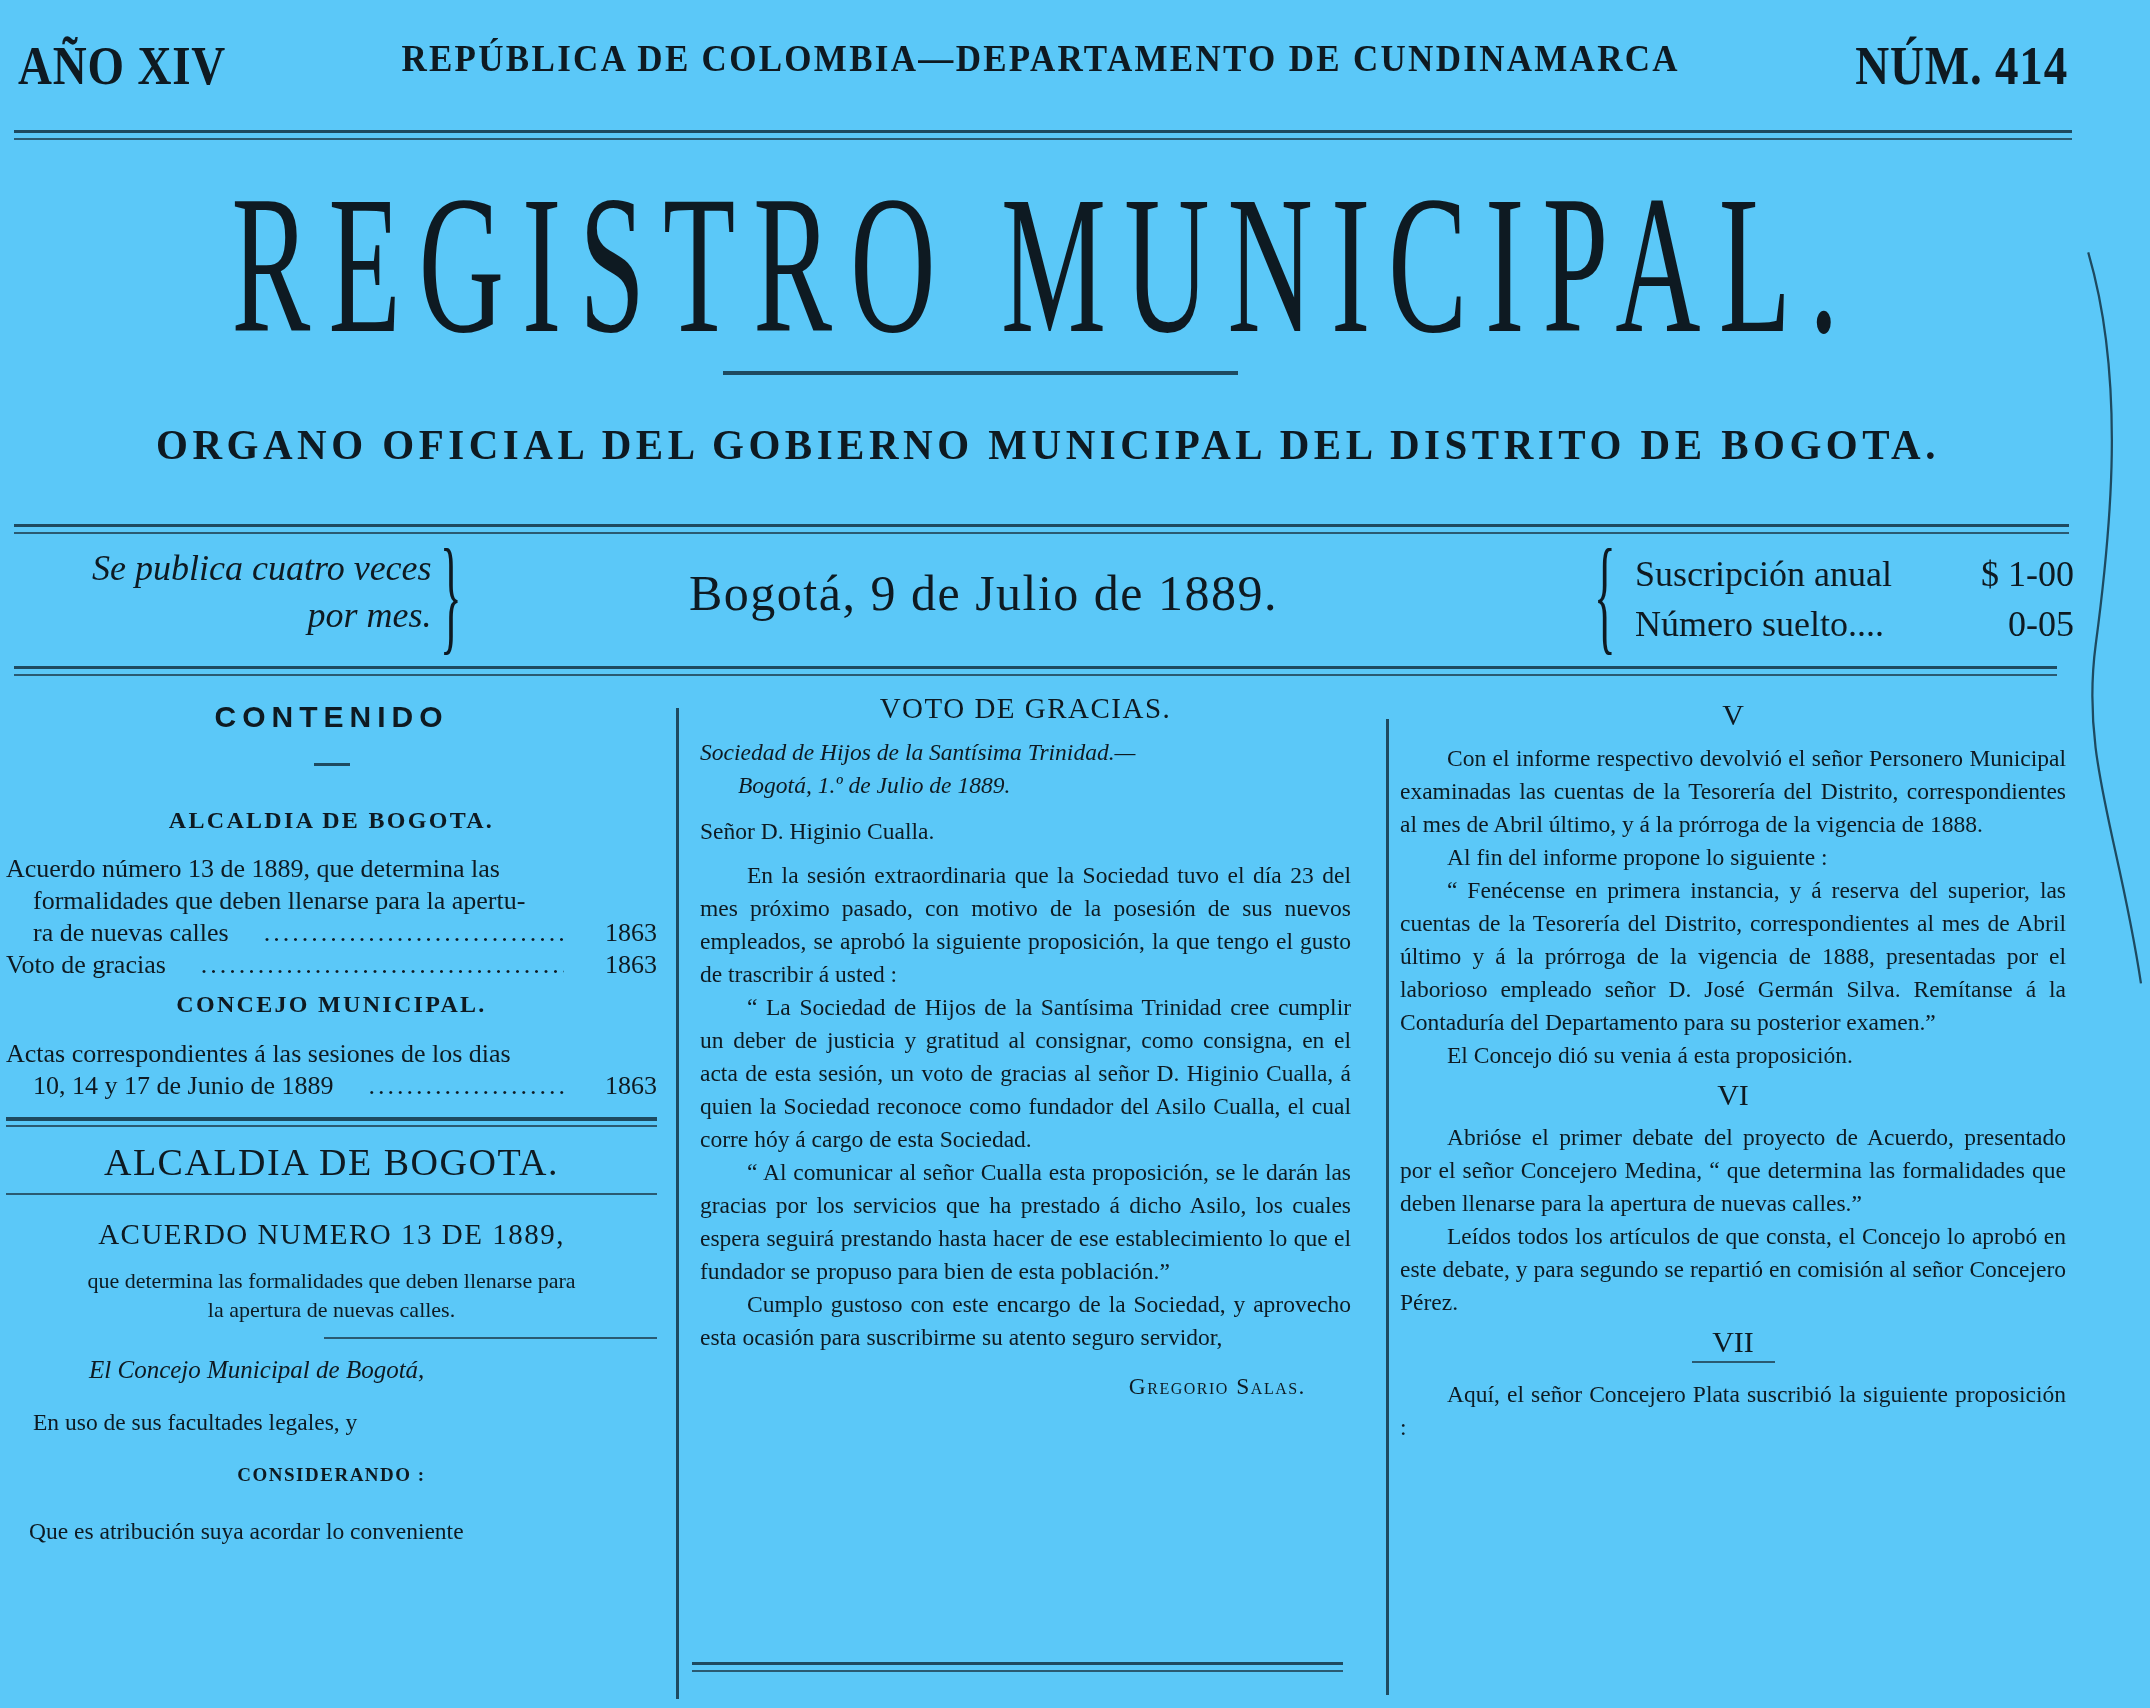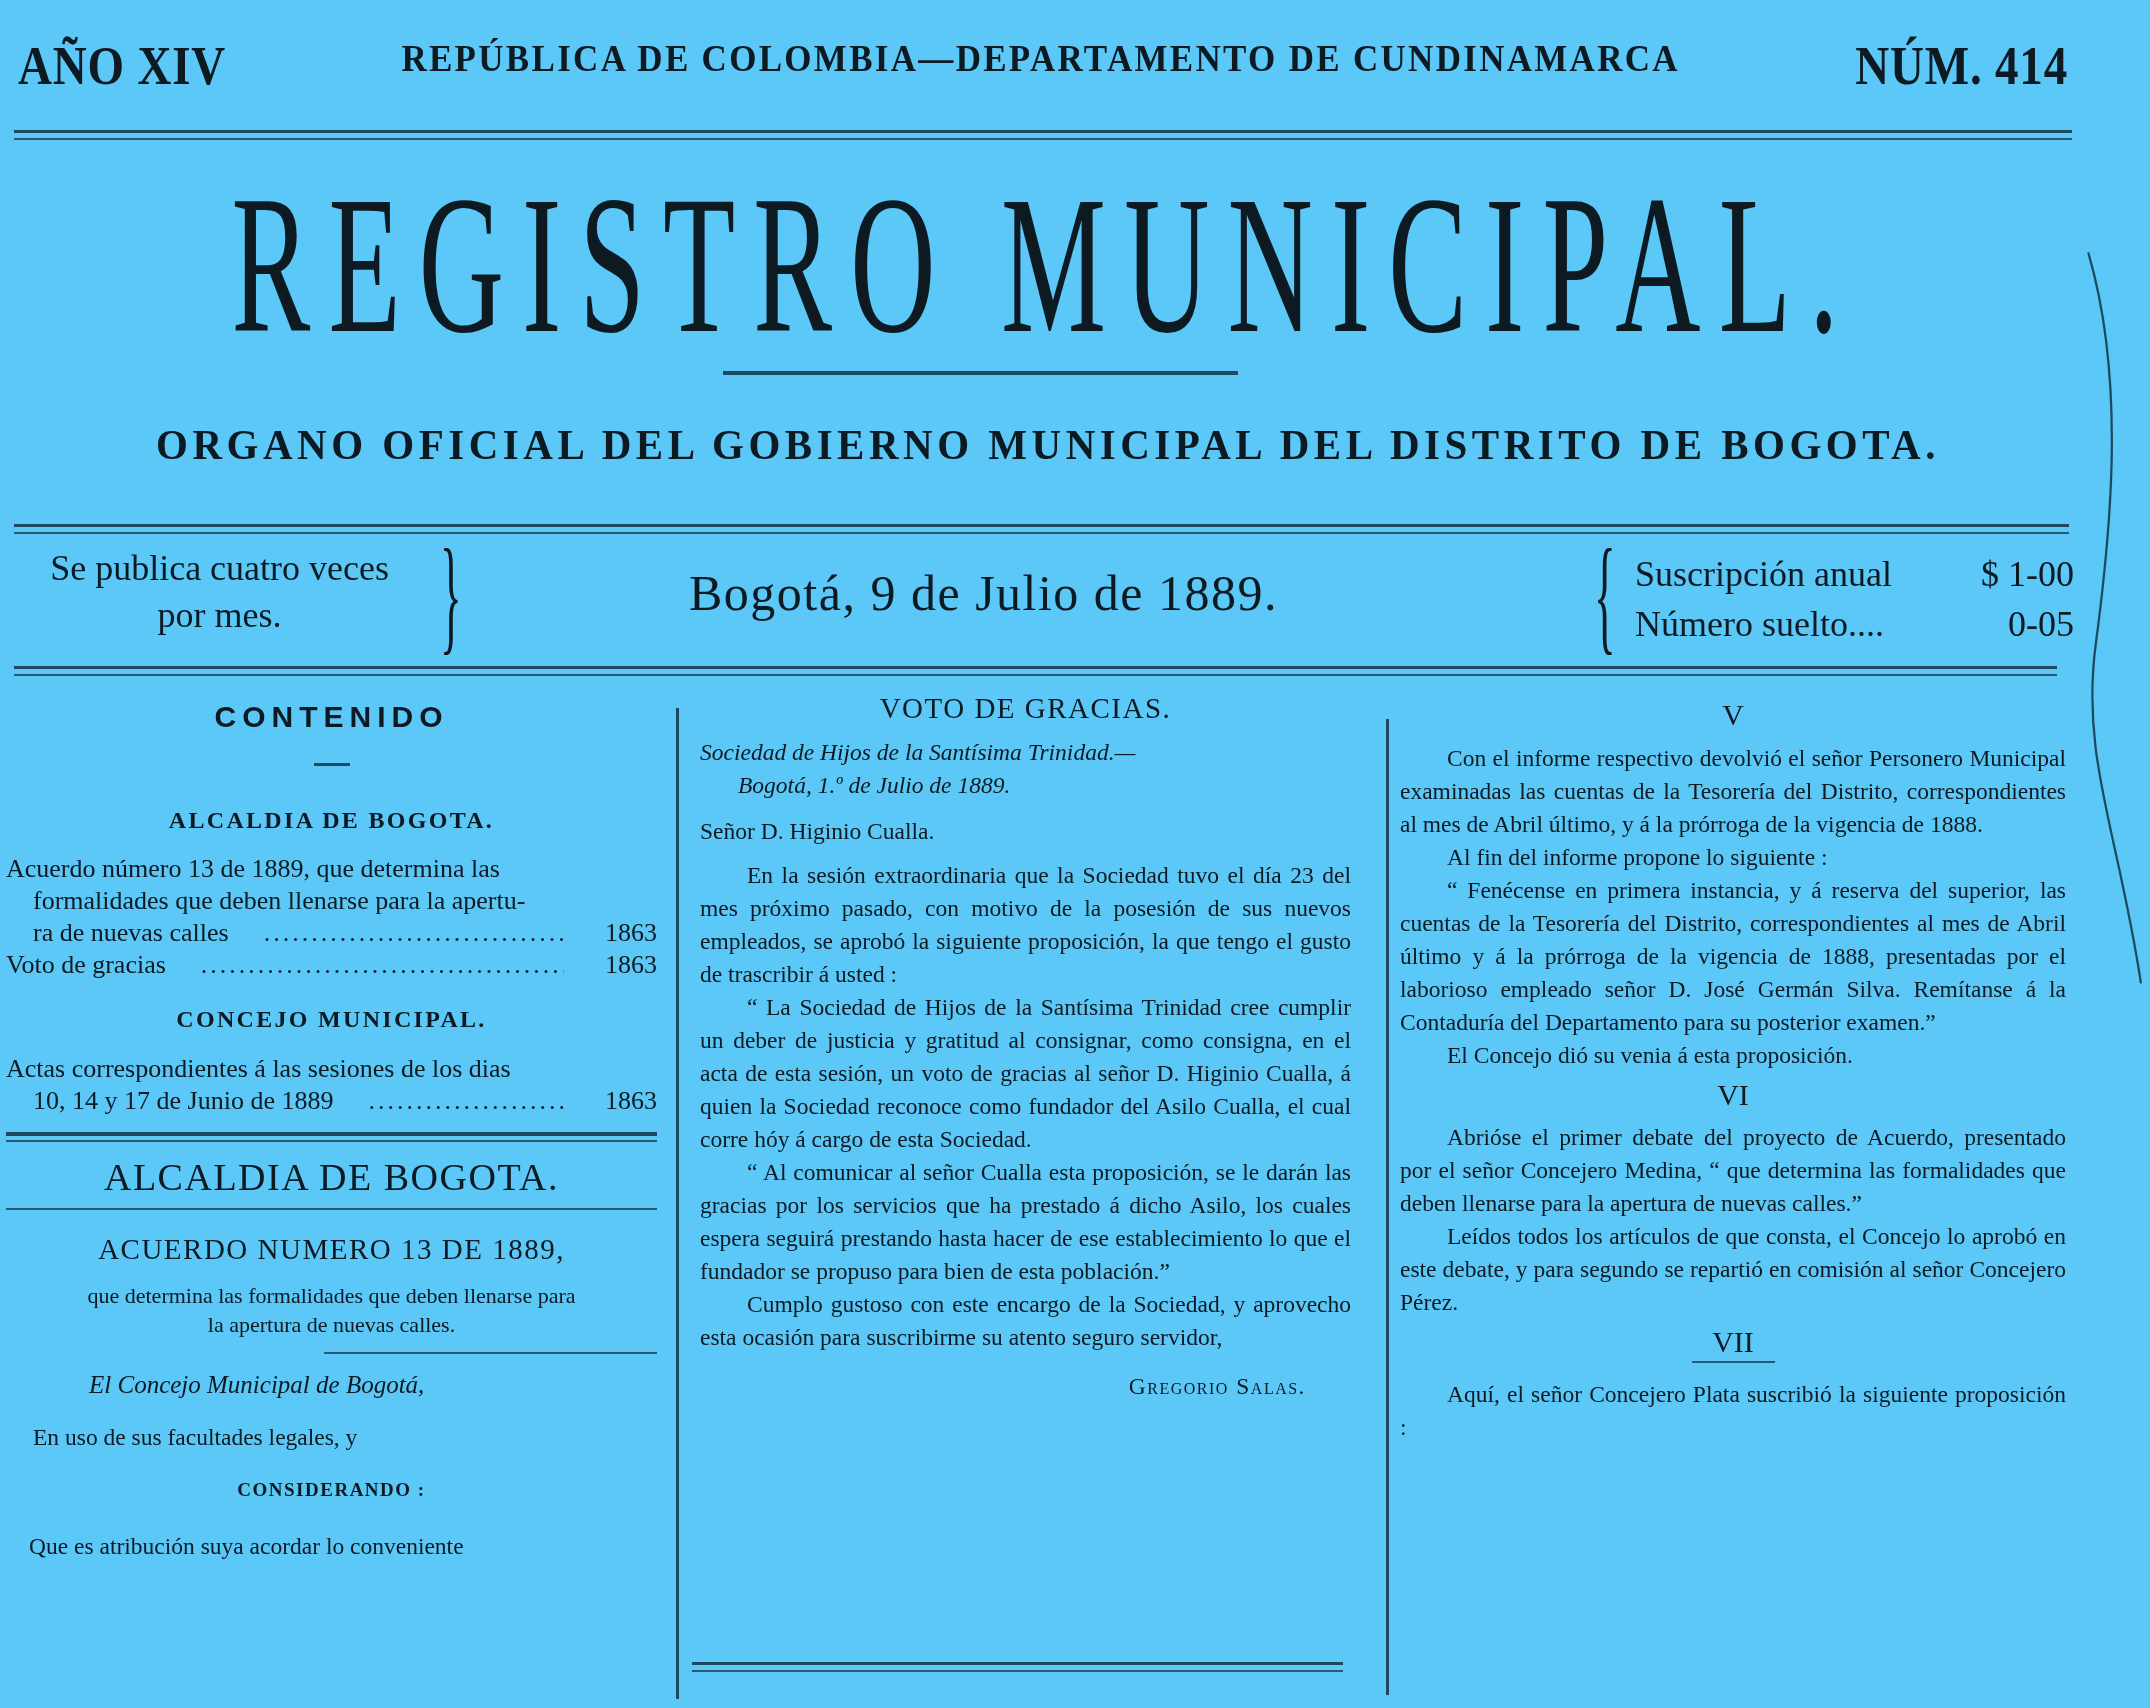--- a/index.html
+++ b/index.html
@@ -17,21 +17,21 @@
   
   .topline { top: 39px; left: 18px; right: 83px; height: 61px; display: flex; align-items: flex-start; justify-content: space-between; }
   .ano { font-size: 47px; font-weight: bold; letter-spacing: 0.8px; transform: scaleY(1.15); }
   .repub { font-size: 35px; font-weight: bold; letter-spacing: 2.3px; transform: scaleY(1.1); }
   .num { font-size: 47px; font-weight: bold; letter-spacing: 0.8px; transform: scaleY(1.15); }
   .mast-wrap { position: absolute; top: 170px; left: 0; width: 2089px; height: 197px; overflow: visible; display: flex; justify-content: center; }
 
   .organo { top: 420px; left: 0; width: 2096px; text-align: center; font-size: 41px; font-weight: bold; letter-spacing: 4.5px; transform: scaleY(1.05); }
 
   
-  .pub { top: 545px; left: 7.6px; width: 424px; text-align: center; font-size: 36px; line-height: 47px; }
+  .pub { top: 545px; left: 7.6px; width: 424px; text-align: right; font-size: 36px; line-height: 47px; font-style: italic; }
   .brace { font-size: 129px; line-height: 129px; font-weight: 100; transform: scaleX(0.35); }
   .brace-l { top: 530px; left: 420px; }
   .brace-r { top: 530px; left: 1574px; }
   .date { top: 564px; left: 689px; font-size: 50px; letter-spacing: 1.5px; }
   .subs { top: 549px; left: 1635px; width: 439px; font-size: 36px; line-height: 50px; }
   .subs .row { display: flex; justify-content: space-between; }
 
   
   .col { position: absolute; top: 692px; font-size: 23.5px; line-height: 33px; text-align: justify; }
   .col-left { left: 6px; width: 651px; }
@@ -115,21 +115,21 @@
       <span class="dots">.........................................................</span>
       <span class="pg">1863</span>
     </div>
   </div>
   <div class="toc-entry toc-line">
     <span>Voto de gracias</span>
     <span class="dots">.............................................................................</span>
     <span class="pg">1863</span>
   </div>
 
-  <div class="h-small" style="margin-top:22px;">CONCEJO MUNICIPAL.</div>
+  <div class="h-small" style="margin-top:7px;">CONCEJO MUNICIPAL.</div>
   <div class="toc-entry">
     <div>Actas correspondientes á las sesiones de los dias</div>
     <div class="cont toc-line">
       <span>10, 14 y 17 de Junio de 1889</span>
       <span class="dots">.............................................................</span>
       <span class="pg">1863</span>
     </div>
   </div>
 
   <div style="margin-top:15px; border-top:4.5px solid #1e4a60; border-bottom:2.3px solid #2a5a72; height:3.8px;"></div>

